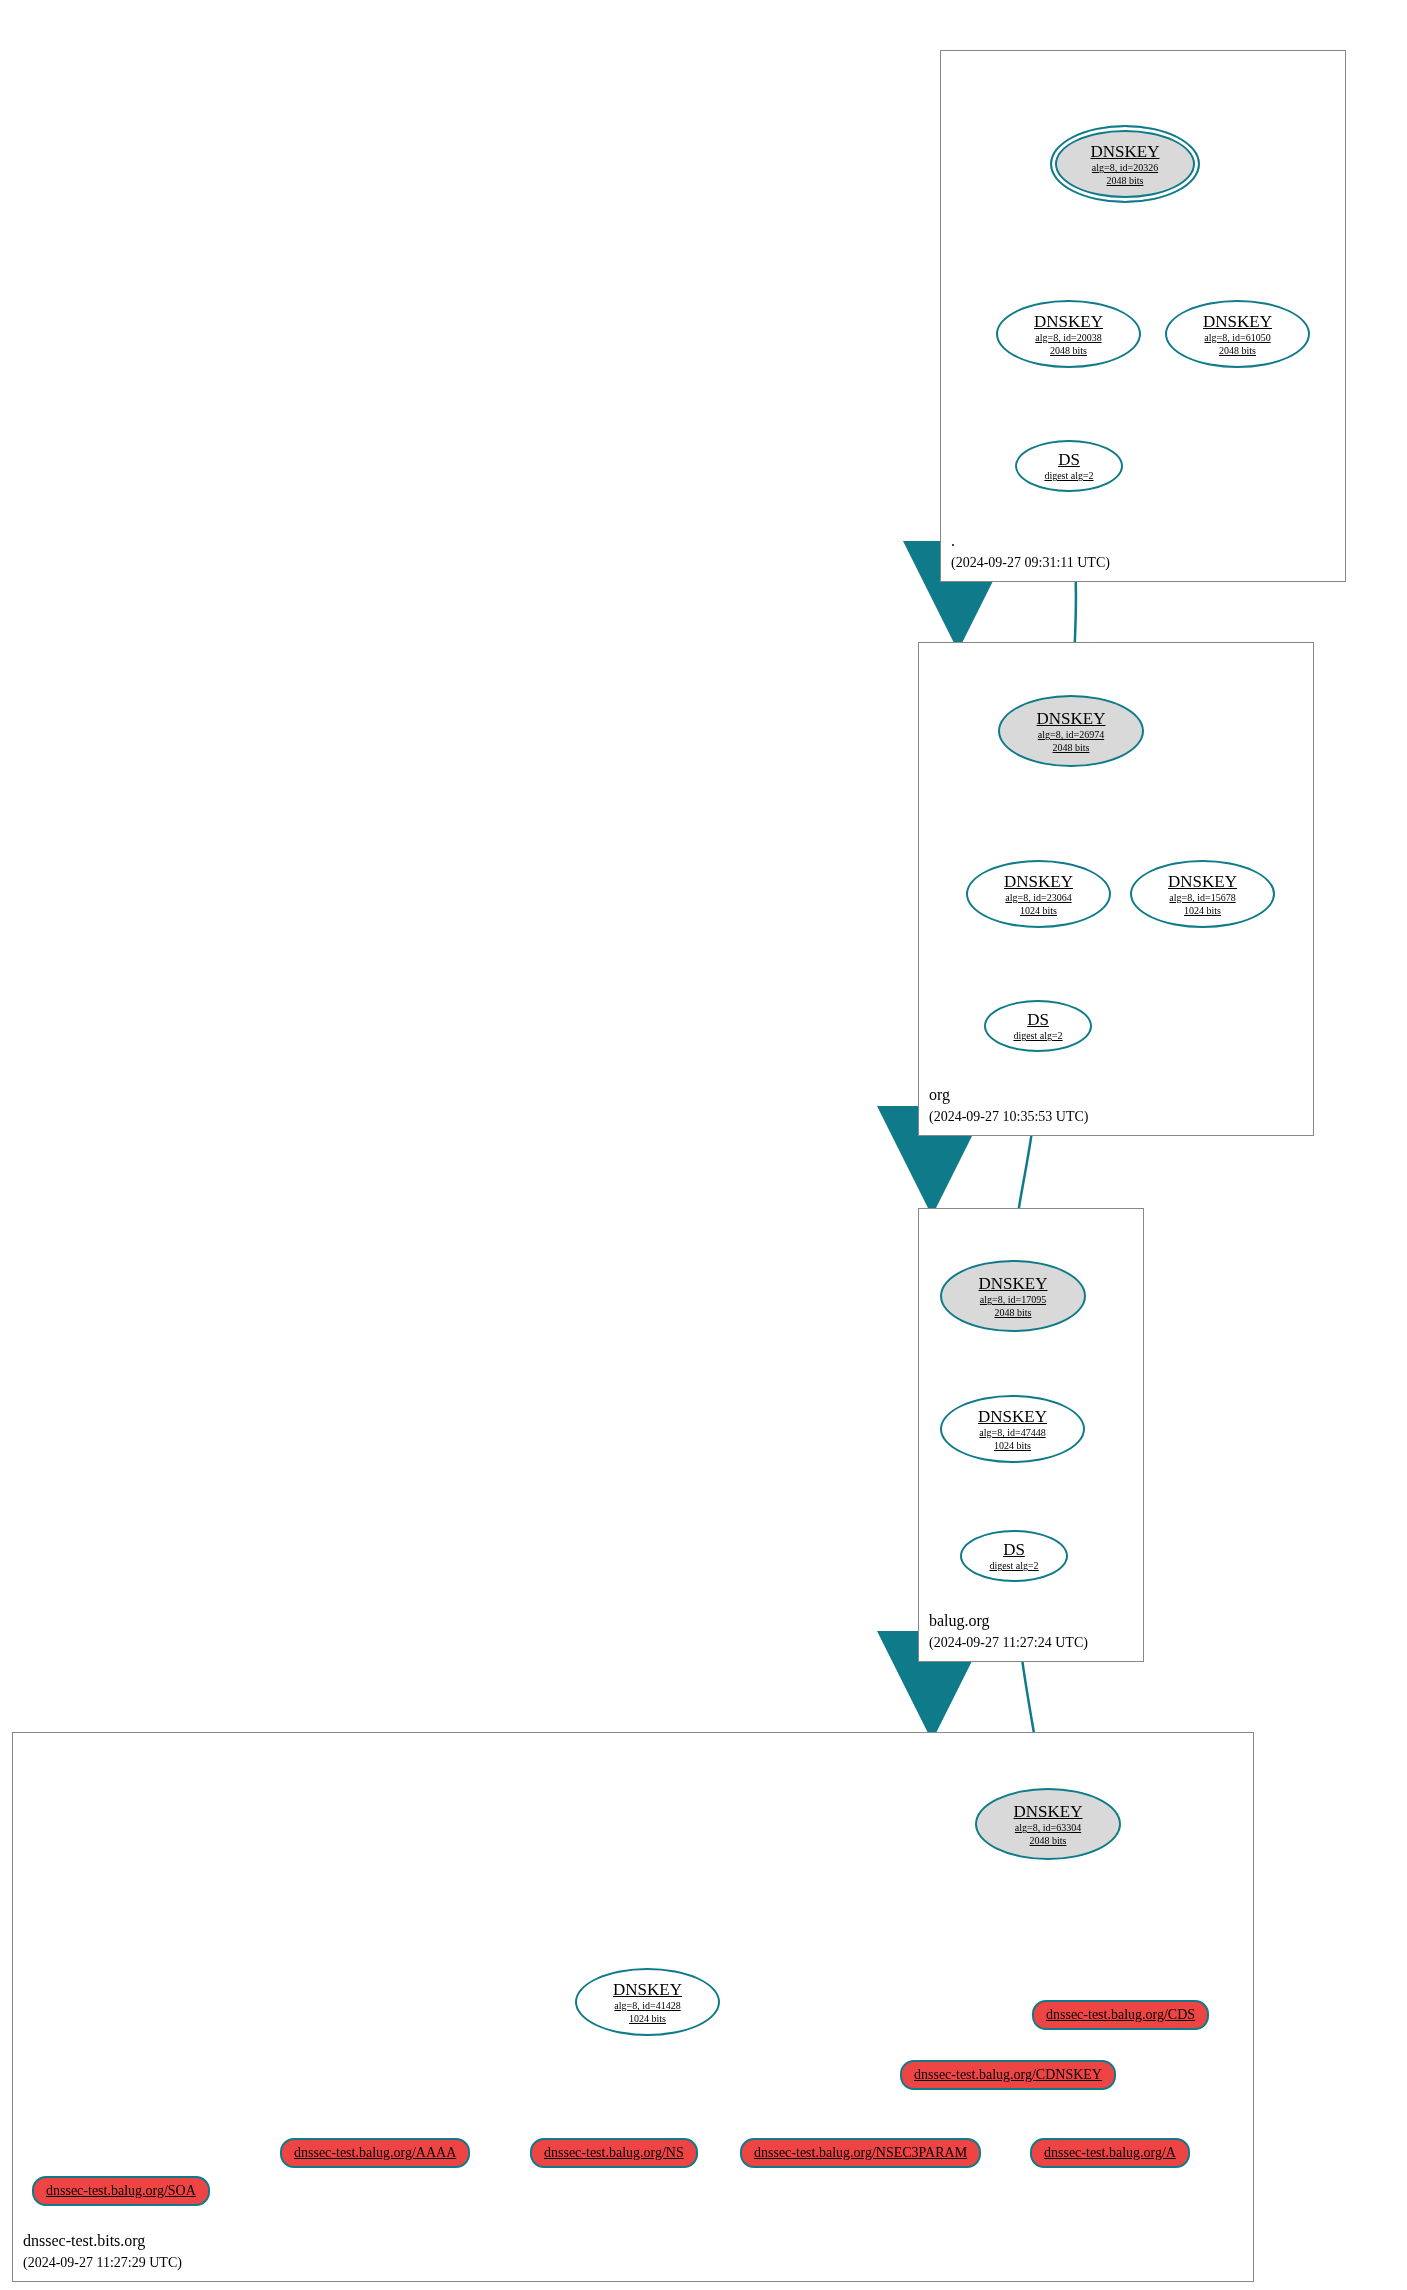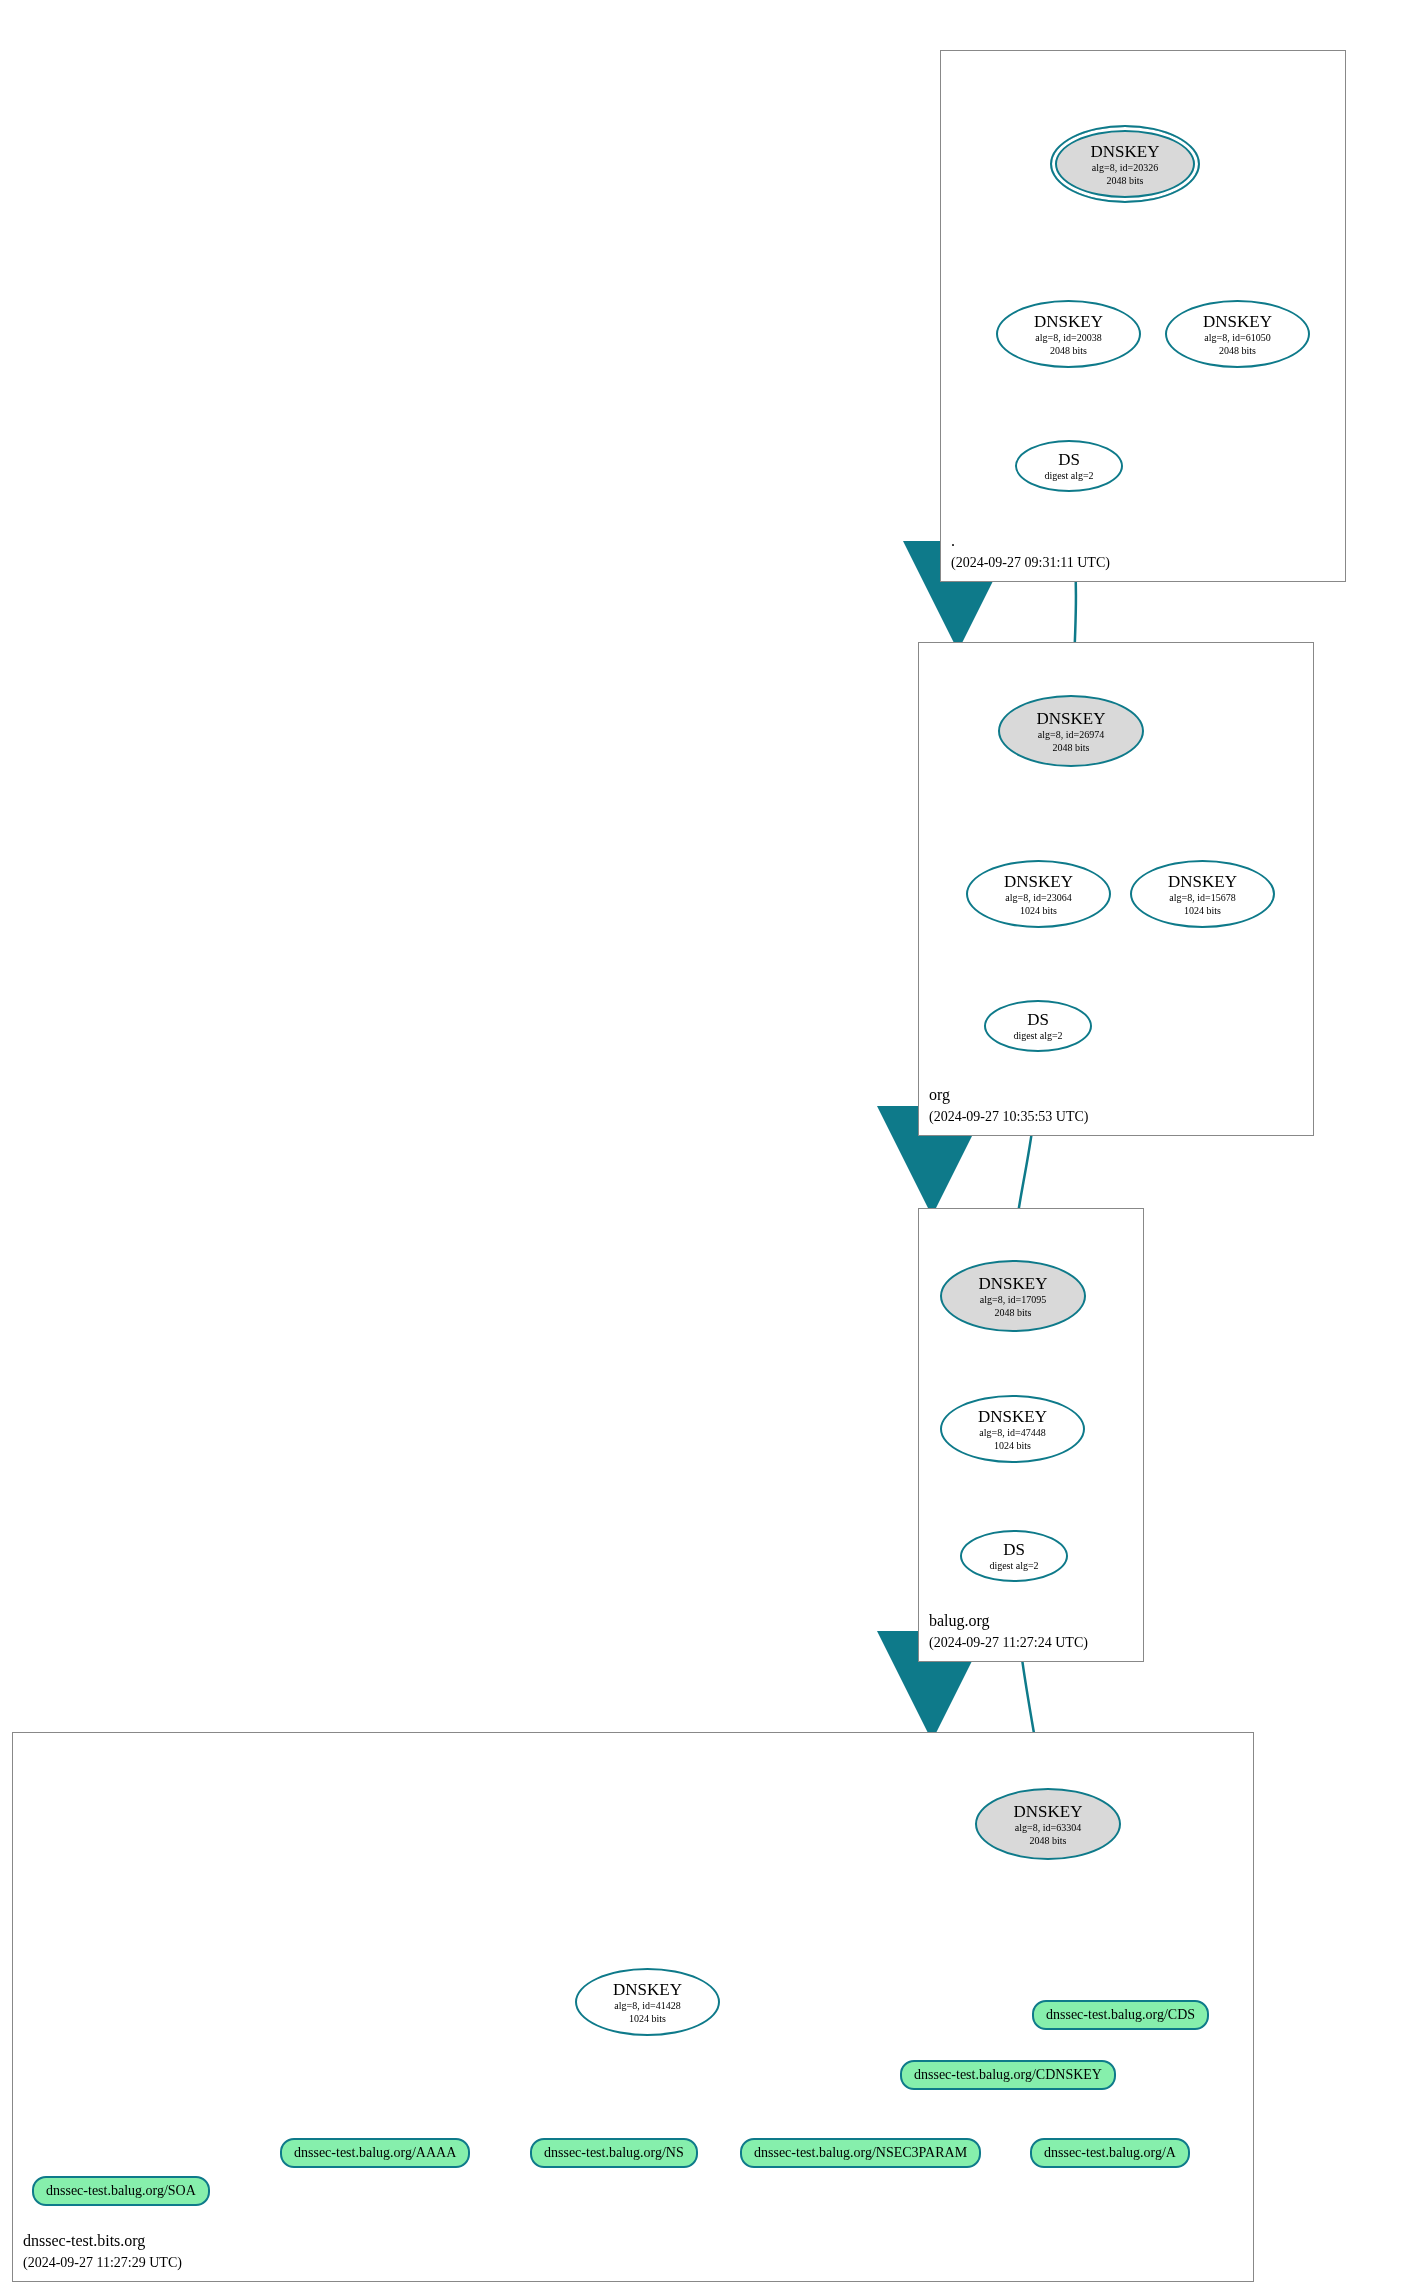--- a/index.html
+++ b/index.html
@@ -30,37 +30,38 @@
   .node {
     position: absolute;
     text-align: center;
     font-size: 14px;
     line-height: 1.25;
     display: flex;
     flex-direction: column;
     justify-content: center;
     align-items: center;
     box-sizing: border-box;
+    text-decoration: underline;
   }
   .ellipse {
     border: 2px solid #0e7a8a;
     border-radius: 50%;
     background: #fff;
   }
   .ksk {
     background: #d9d9d9;
     box-shadow: inset 0 0 0 3px #fff, inset 0 0 0 5px #0e7a8a;
   }
   .ksk-single {
     background: #d9d9d9;
   }
   .rrset {
     border: 2px solid #0e7a8a;
     border-radius: 14px;
-    background: #86efac;
+    background: #ef4444;
     padding: 4px 12px;
     white-space: nowrap;
   }
   .title { font-weight: normal; font-size: 17px; }
   .sub { font-size: 10px; }
   svg.edges {
     position: absolute;
     left: 0; top: 0;
     width: 1407px; height: 2290px;
     pointer-events: none;

